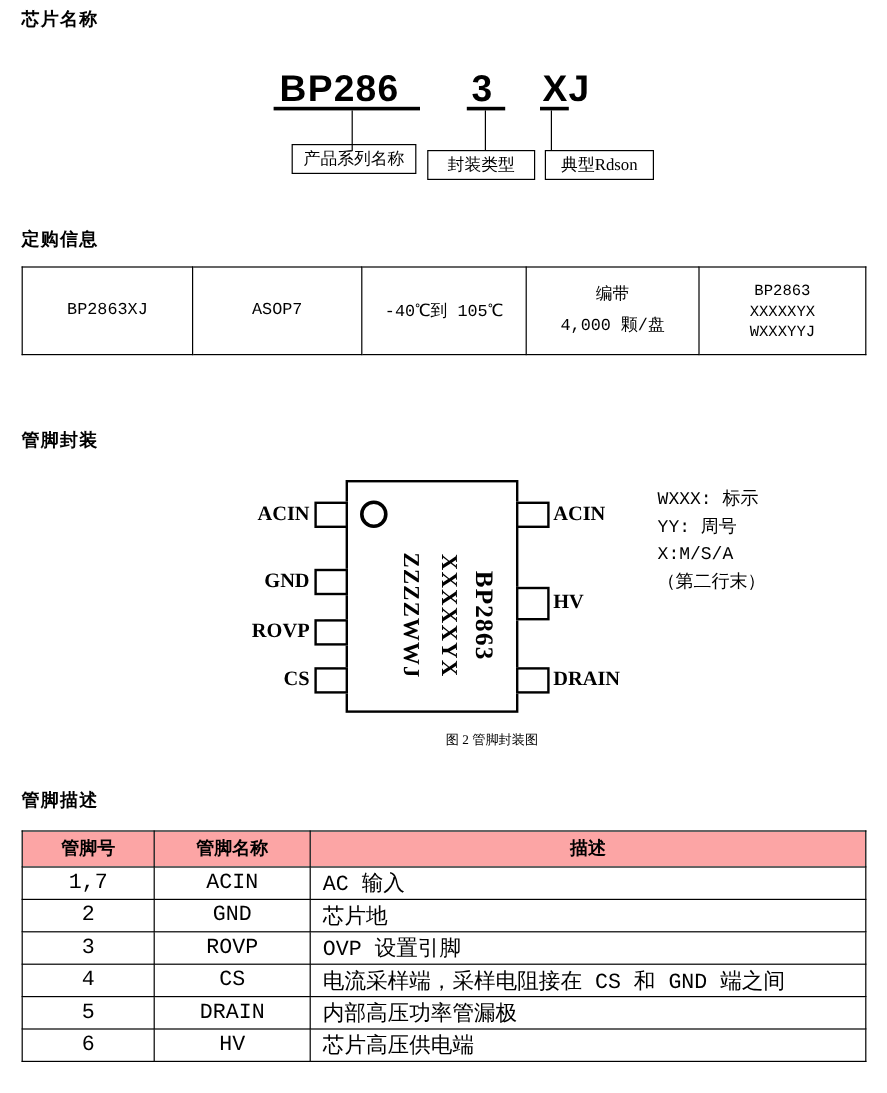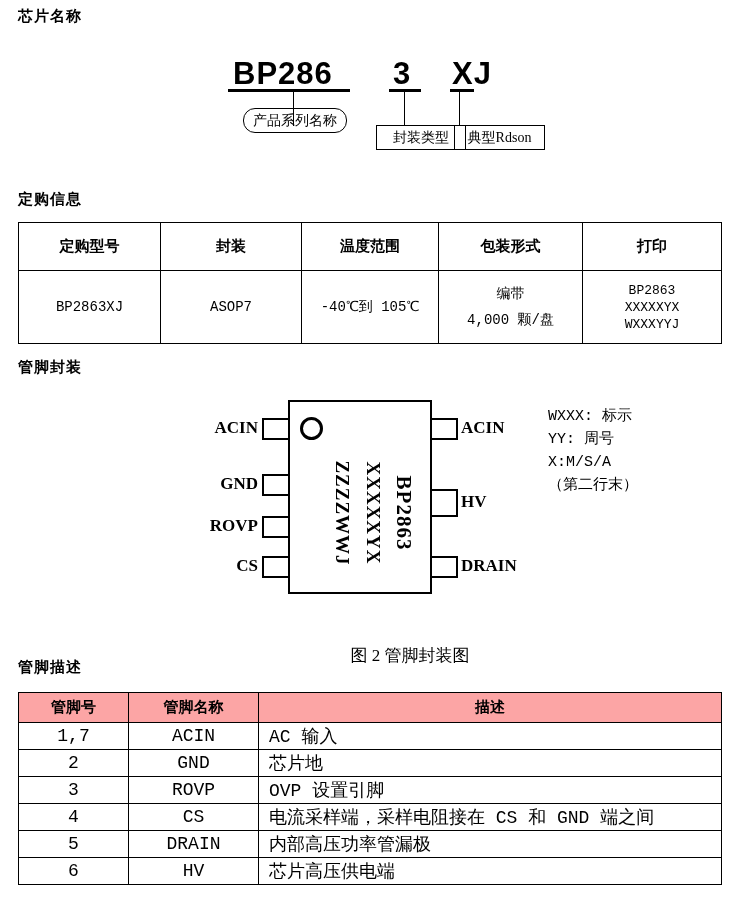--- a/index.html
+++ b/index.html
@@ -33,63 +33,56 @@
   .chip-body{border:2px solid #000;background:#fff;}
   .pin1-dot{border:3px solid #000;border-radius:50%;background:#fff;}
   .pinbox{border:2px solid #000;background:#fff;}
   .pinlabel{font-family:"Liberation Serif","DejaVu Serif",serif;font-weight:bold;font-size:17px;
             line-height:22px;white-space:nowrap;}
   .chip-marking{width:190px;height:94px;transform:rotate(90deg);text-align:center;
       font-family:"Liberation Serif","DejaVu Serif",serif;font-weight:bold;}
   .cm-l0{font-size:21px;line-height:30px;letter-spacing:1px;}
   .cm-l1,.cm-l2{font-size:19px;line-height:31px;letter-spacing:1px;}
   .legend{font-family:"Liberation Mono","DejaVu Sans Mono",monospace;font-size:15px;line-height:23px;white-space:nowrap;}
-  .caption{font-size:17px;text-align:center;font-family:"Liberation Serif","DejaVu Serif",serif;margin-top:35px;}
+  .caption{font-size:11px;text-align:center;font-family:"Liberation Serif","DejaVu Serif",serif;}
 </style>
 </head>
 <body>
 
 <div class="page">
 
   <div class="abs heading" style="left:18px;top:7px;">芯片名称</div>
 
   <div class="abs pn" style="left:233px;top:56px;">BP286</div>
   <div class="abs pn" style="left:393px;top:56px;">3</div>
   <div class="abs pn" style="left:452px;top:56px;">XJ</div>
 
   <div class="abs uline" style="left:228px;top:89px;width:122px;"></div>
   <div class="abs uline" style="left:389px;top:89px;width:32px;"></div>
   <div class="abs uline" style="left:450px;top:89px;width:24px;"></div>
 
   <div class="abs vline" style="left:293px;top:92px;height:34px;"></div>
   <div class="abs vline" style="left:404px;top:92px;height:33px;"></div>
   <div class="abs vline" style="left:459px;top:92px;height:33px;"></div>
 
-  <div class="abs labelbox" style="left:243px;top:108px;width:102px;height:23px;border-radius:12px;">产品系列名称</div>
-  <div class="abs labelbox" style="left:356px;top:125px;width:88px;height:23px;margin-left:20px;">封装类型</div>
+  <div class="abs labelbox" style="left:243px;top:120px;width:102px;height:23px;">产品系列名称</div>
+  <div class="abs labelbox" style="left:356px;top:125px;width:88px;height:23px;">封装类型</div>
   <div class="abs labelbox" style="left:454px;top:125px;width:89px;height:23px;">典型Rdson</div>
 
   <div class="abs heading" style="left:18px;top:190px;">定购信息</div>
 
   <table class="abs ord-table" style="left:18px;top:222px;">
     <colgroup>
         <col style="width:142px">
         <col style="width:141px">
         <col style="width:137px">
         <col style="width:144px">
         <col style="width:139px">
       </colgroup>
     <tbody>
-        <tr>
-      <th>定购型号</th>
-      <th>封装</th>
-      <th>温度范围</th>
-      <th>包装形式</th>
-      <th>打印</th>
-    </tr>
     <tr>
       <td>BP2863XJ</td>
       <td>ASOP7</td>
       <td>-40℃到 105℃</td>
       <td>
         <div class="pack-line">编带</div>
         <div class="pack-line">4,000 颗/盘</div>
       </td>
       <td>
         <div class="ord-marking">

